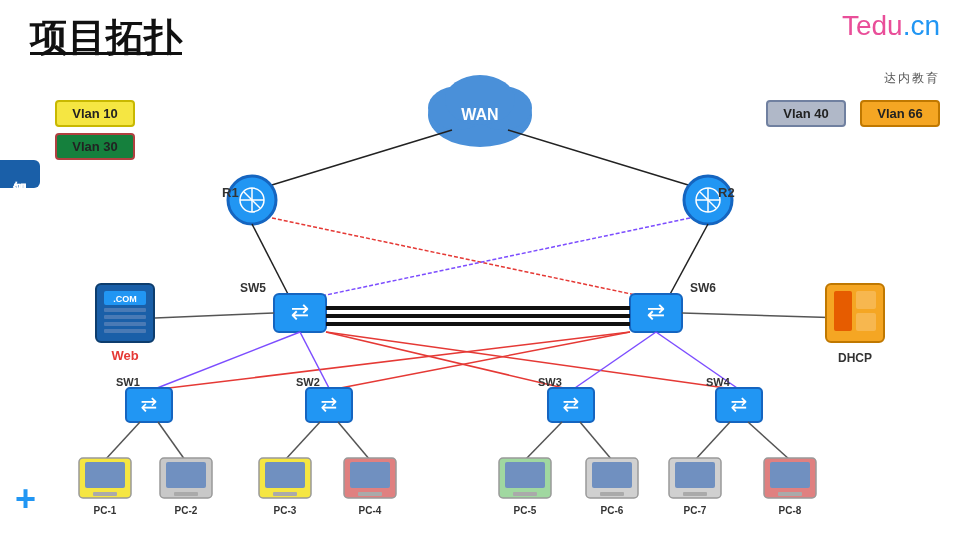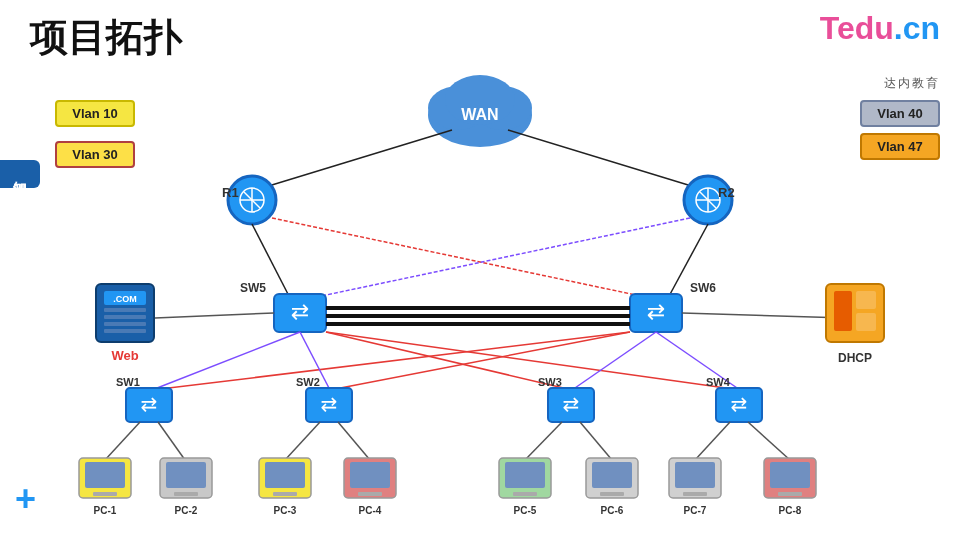--- a/index.html
+++ b/index.html
@@ -11,32 +11,33 @@
       overflow: hidden;
       position: relative;
     }
     .title {
       position: absolute;
       top: 12px;
       left: 30px;
       font-size: 38px;
       font-weight: bold;
       color: #111;
+      text-decoration: underline;
     }
     .logo {
       position: absolute;
       top: 10px;
       right: 20px;
       display: flex;
       flex-direction: column;
       align-items: flex-end;
     }
     .logo-text {
-      font-size: 32px;
-      font-weight: bold;
+      font-size: 28px;
+      font-weight: normal;
       color: #e94e99;
     }
     .logo-text span { color: #2196F3; }
     .logo-sub {
       font-size: 12px;
       color: #555;
       letter-spacing: 2px;
       margin-top: 28px;
     }
     
@@ -75,29 +76,29 @@
       border-radius: 4px;
       font-size: 13px;
       font-weight: bold;
       color: #222;
       border: 2px solid #888;
       min-width: 80px;
       text-align: center;
     }
     .vlan-yellow { background: #f5e642; border-color: #c8b800; }
     .vlan-green { background: #7dc86e; border-color: #4a9a3a; }
-    .vlan-red { background: #fde047; border-color: #b04040; margin-top: 8px; }
+    .vlan-red { background: #15803d; border-color: #b04040; }
     
     .vlan-right {
       position: absolute;
       right: 20px;
       top: 100px;
       display: flex;
-      flex-direction: column;
-      gap: 6px;
+      flex-direction: row;
+      gap: 14px;
     }
     .vlan-gray { background: #b0b8c8; border-color: #7080a0; }
     .vlan-blue { background: #2196F3; border-color: #1565c0; color: #fff; }
     .vlan-orange { background: #f5a623; border-color: #c07800; }
 
     
     .plus-icon {
       position: absolute;
       bottom: 20px;
       left: 15px;
@@ -122,21 +123,21 @@
   <div class="sidebar-text">知识讲解</div>
 </div>
 
 <div class="vlan-left">
   <div class="vlan-badge vlan-yellow">Vlan 10</div>
   <div class="vlan-badge vlan-red">Vlan 30</div>
 </div>
 
 <div class="vlan-right">
   <div class="vlan-badge vlan-gray">Vlan 40</div>
-  <div class="vlan-badge vlan-orange">Vlan 47</div>
+  <div class="vlan-badge vlan-orange">Vlan 66</div>
 </div>
 
 <svg style="position:absolute;top:0;left:0;width:960px;height:540px;pointer-events:none;">
 
   <ellipse cx="480" cy="115" rx="52" ry="32" fill="#4a90d9"></ellipse>
   <ellipse cx="458" cy="108" rx="30" ry="22" fill="#4a90d9"></ellipse>
   <ellipse cx="502" cy="108" rx="30" ry="22" fill="#4a90d9"></ellipse>
   <ellipse cx="480" cy="100" rx="35" ry="25" fill="#4a90d9"></ellipse>
   <text x="480" y="120" text-anchor="middle" fill="white" font-size="16" font-weight="bold">WAN</text>
 

